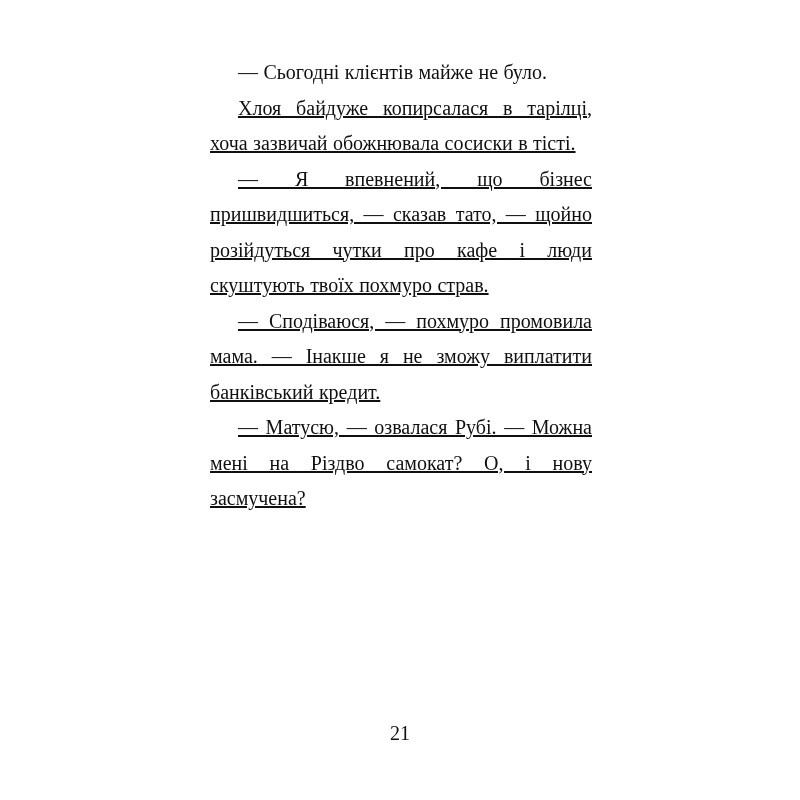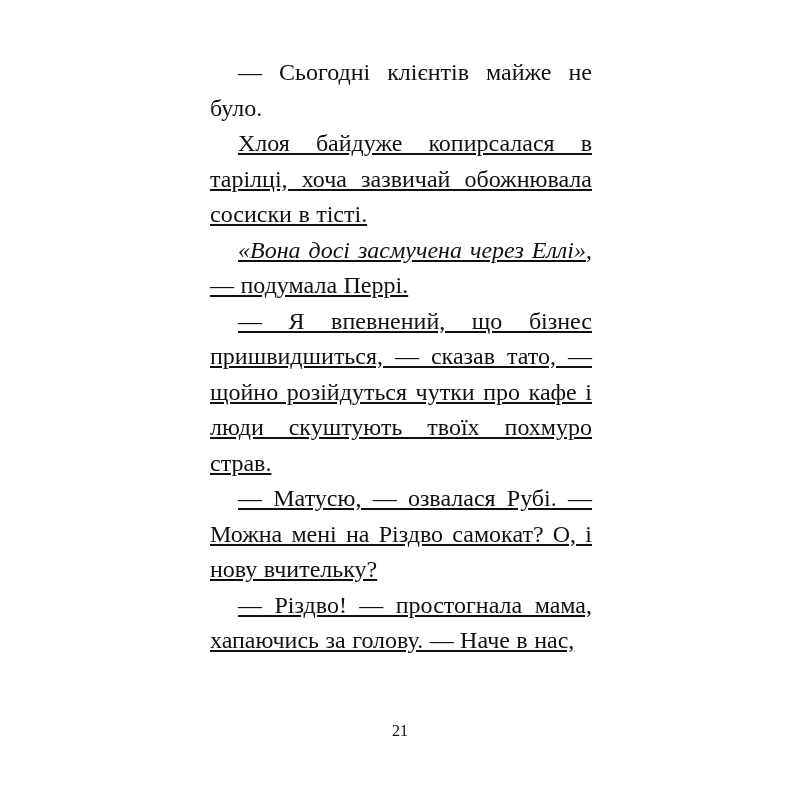--- a/index.html
+++ b/index.html
@@ -22,21 +22,21 @@
     background: #ffffff;
   }
   .text-column {
     position: absolute;
     left: 210px;
     top: 55px;
     width: 382px;
   }
   .para {
     margin: 0 0 0 0;
-    font-size: 24px;
+    font-size: 20px;
     line-height: 35.5px;
     text-align: justify;
     text-justify: inter-word;
     hyphens: manual;
     word-spacing: 0.02em;
   }
   .para.indent {
     text-indent: 28px;
   }
   .para + .para {
@@ -45,42 +45,41 @@
   }
   .italic {
     font-style: italic;
   }
   .page-number {
     position: absolute;
     left: 0;
     right: 0;
     top: 722px;
     text-align: center;
-    font-size: 16px;
+    font-size: 20px;
     font-family: "Liberation Serif", serif;
     color: #101010;
   }
 </style>
 </head>
 <body>
 
 <div class="page">
 
   <div class="text-column">
 
     <p class="para indent">— Сьогодні клієнтів майже не було.</p>
 
     <p class="para indent">Хлоя байдуже копирсалася в тарілці, хоча зазвичай обожнювала сосиски в тісті.</p>
 
-    <p class="para indent"><span class="italic">«Вона досі засмучена через Еллі»</span><span>, — подумала Перрі.</span></p>
 
     <p class="para indent">— Я впевнений, що бізнес пришвидшиться, — сказав тато, — щойно розійдуться чутки про кафе і люди скуштують твоїх похмуро страв.</p>
 
+    <p class="para indent">— Сподіваюся, — похмуро промовила мама. — Інакше я не зможу виплатити банківський кредит.</p>
 
-    <p class="para indent">— Матусю, — озвалася Рубі. — Можна мені на Різдво самокат? О, і нову вчительку?</p>
+    <p class="para indent">— Матусю, — озвалася Рубі. — Можна мені на Різдво самокат? О, і нову засмучена?</p>
 
-    <p class="para indent">— Різдво! — простогнала мама, хапаючись за голову. — Наче в нас,</p>
 
   </div>
 
   <div class="page-number">21</div>
 
 </div>
 
 </body></html>

